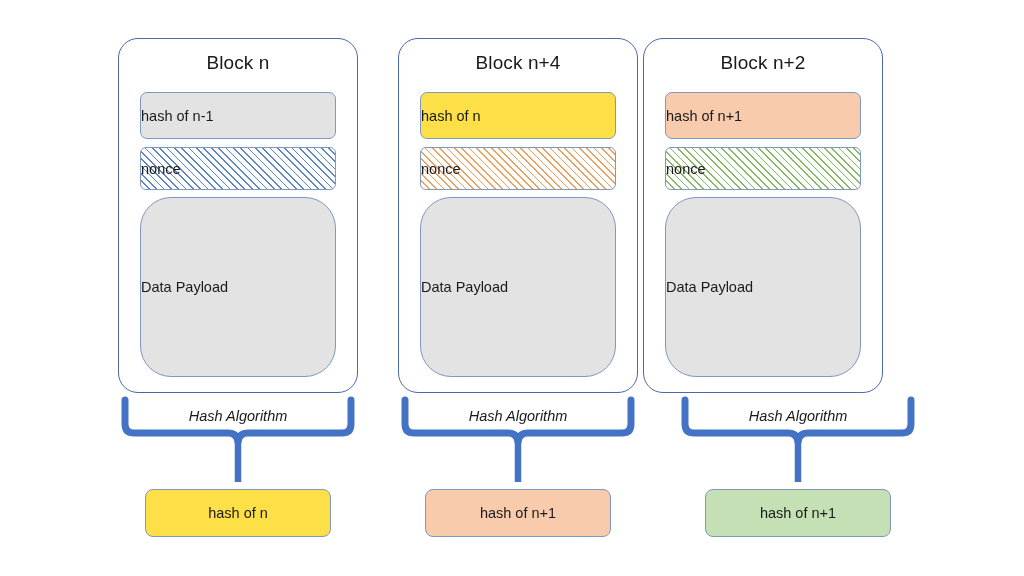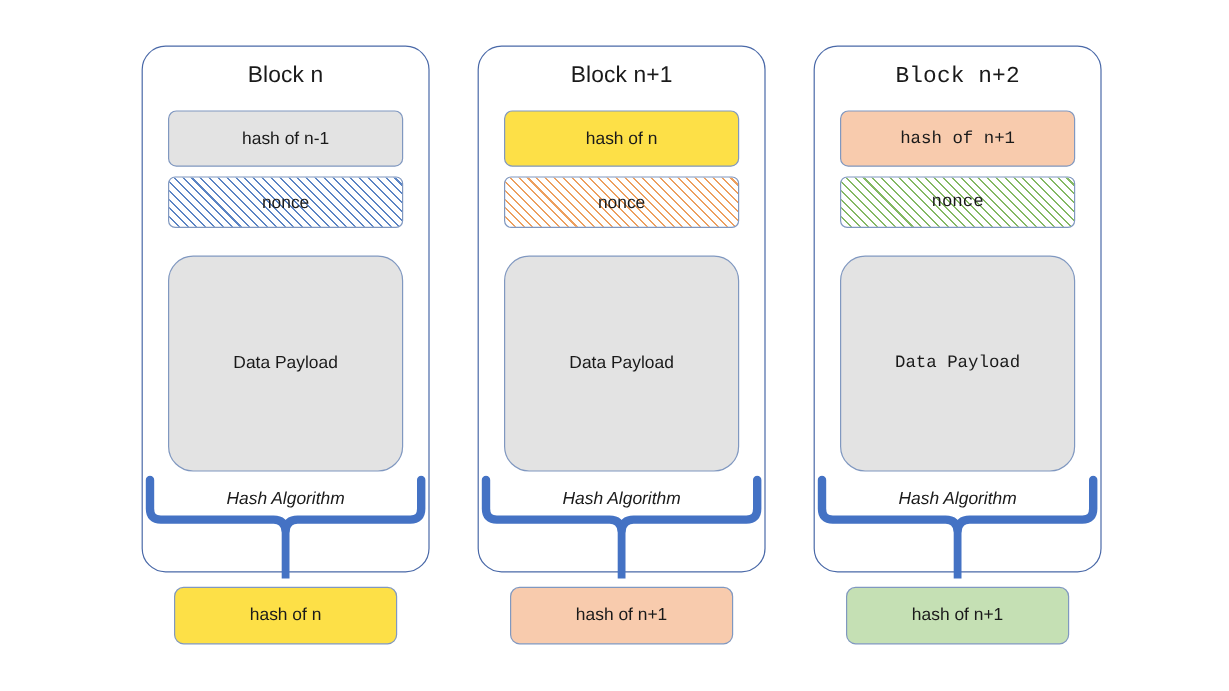--- a/index.html
+++ b/index.html
@@ -22,25 +22,25 @@
   }
 
   
   .block-col {
     position: absolute;
     top: 38px;
     width: 240px;
   }
   .block-col.c0 { left: 118px; }
   .block-col.c1 { left: 398px; }
-  .block-col.c2 { left: 678px; font-family: Liberation Mono, monospace; }
+  .block-col.c2 { left: 643px; }
 
   .block-shell {
     position: relative;
-    height: 439px;
+    height: 355px;
     border: 1.3px solid #4a6persist;
     border: 1.3px solid #4a69a8;
     border-radius: 20px;
     background: #ffffff;
     box-sizing: border-box;
   }
 
   .block-title {
     position: absolute;
     top: 12px;
@@ -55,41 +55,40 @@
 
   .inner-box {
     position: absolute;
     left: 21px;
     right: 21px;
     box-sizing: border-box;
     border: 1.1px solid #8098c0;
     border-radius: 7px;
     display: flex;
     align-items: center;
-    justify-content: center;
+    justify-content: flex-start;
     font-size: 14.5px;
     color: #1a1a1a;
   }
 
   .hash-slot {
     top: 53px;
     height: 47px;
   }
   .nonce-slot {
     top: 108px;
     height: 43px;
     border-radius: 6px;
     background-color: #ffffff;
   }
   .payload-slot {
     top: 158px;
     height: 180px;
-    border-radius: 21px;
+    border-radius: 31px;
     background: #e3e3e3;
-    margin-top: 16px;
   }
 
   .slot-label {
     position: relative;
     z-index: 2;
   }
 
   
   .fill-gray   { background: #e3e3e3; }
   .fill-blue   { background: #fde047; }
@@ -190,21 +189,21 @@
     </svg>
     <div class="algo-label">Hash Algorithm</div>
   </div>
 
   <div class="out-box c0 fill-blue">
     <span>hash of n</span>
   </div>
 
   <div class="block-col c1">
     <div class="block-shell">
-      <div class="block-title">Block n+1</div>
+      <div class="block-title">Block n+4</div>
 
       <div class="inner-box hash-slot fill-blue">
         <span class="slot-label">hash of n</span>
       </div>
 
       <div class="inner-box nonce-slot hatch-orange">
         <span class="slot-label">nonce</span>
       </div>
 
       <div class="inner-box payload-slot">

